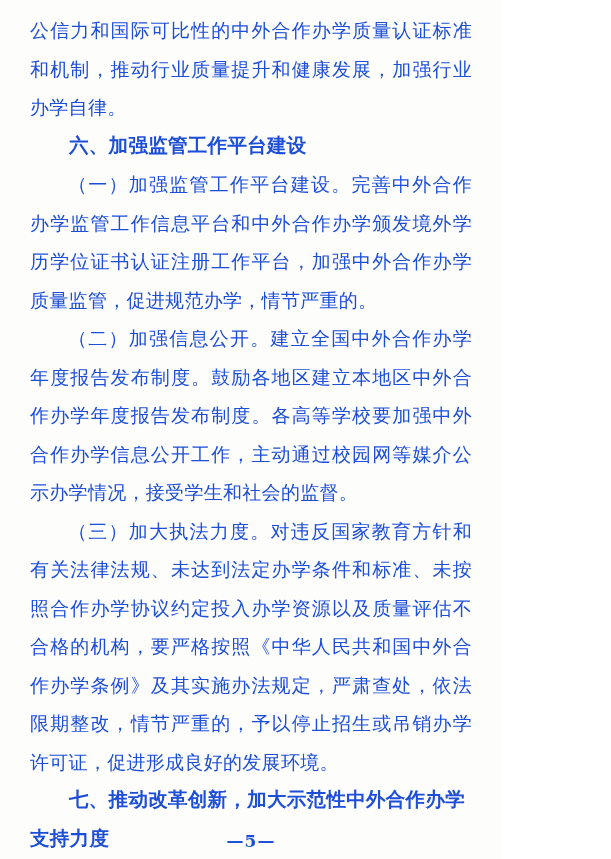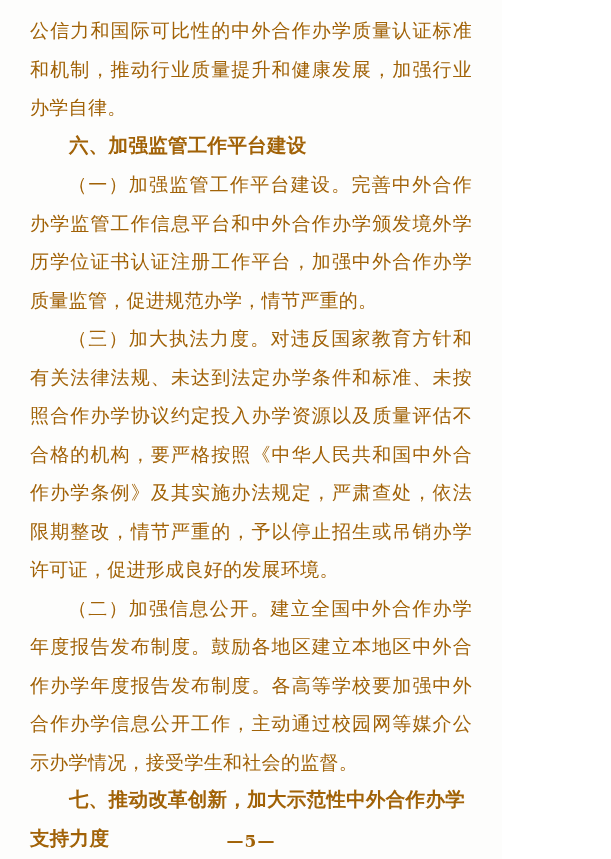--- a/index.html
+++ b/index.html
@@ -6,21 +6,21 @@
     margin: 0;
     padding: 0;
     background: #ffffff;
   }
   .page {
     position: relative;
     width: 502px;
     height: 859px;
     box-sizing: border-box;
     background: #fdfdfc;
-    color: #a16207;
+    color: #1d4ed8;
     padding: 11px 30px 0 30px;
     font-family: "DejaVu Serif", "Liberation Serif", serif;
     overflow: hidden;
   }
   .doc-text {
     margin: 0;
     font-size: 19px;
     line-height: 38.5px;
     text-align: justify;
     text-justify: inter-character;
@@ -55,23 +55,23 @@
 <body>
 
 <div class="page">
 
   <p class="doc-text para-continuation">公信力和国际可比性的中外合作办学质量认证标准和机制，推动行业质量提升和健康发展，加强行业办学自律。</p>
 
   <p class="doc-text section-heading">六、加强监管工作平台建设</p>
 
   <p class="doc-text para-indent">（一）加强监管工作平台建设。完善中外合作办学监管工作信息平台和中外合作办学颁发境外学历学位证书认证注册工作平台，加强中外合作办学质量监管，促进规范办学，情节严重的。</p>
 
+  <p class="doc-text para-indent">（二）加强信息公开。建立全国中外合作办学年度报告发布制度。鼓励各地区建立本地区中外合作办学年度报告发布制度。各高等学校要加强中外合作办学信息公开工作，主动通过校园网等媒介公示办学情况，接受学生和社会的监督。</p>
+
   <p class="doc-text para-indent">（三）加大执法力度。对违反国家教育方针和有关法律法规、未达到法定办学条件和标准、未按照合作办学协议约定投入办学资源以及质量评估不合格的机构，要严格按照《中华人民共和国中外合作办学条例》及其实施办法规定，严肃查处，依法限期整改，情节严重的，予以停止招生或吊销办学许可证，促进形成良好的发展环境。</p>
-
-  <p class="doc-text para-indent">（二）加强信息公开。建立全国中外合作办学年度报告发布制度。鼓励各地区建立本地区中外合作办学年度报告发布制度。各高等学校要加强中外合作办学信息公开工作，主动通过校园网等媒介公示办学情况，接受学生和社会的监督。</p>
 
 
   <p class="doc-text section-heading">七、推动改革创新，加大示范性中外合作办学支持力度</p>
 
   <p class="doc-text para-indent">综合利用国家教育体制改革试点和教育国际合作交流综合改革</p>
 
   <div class="page-number">—5—</div>
 
 </div>
 

